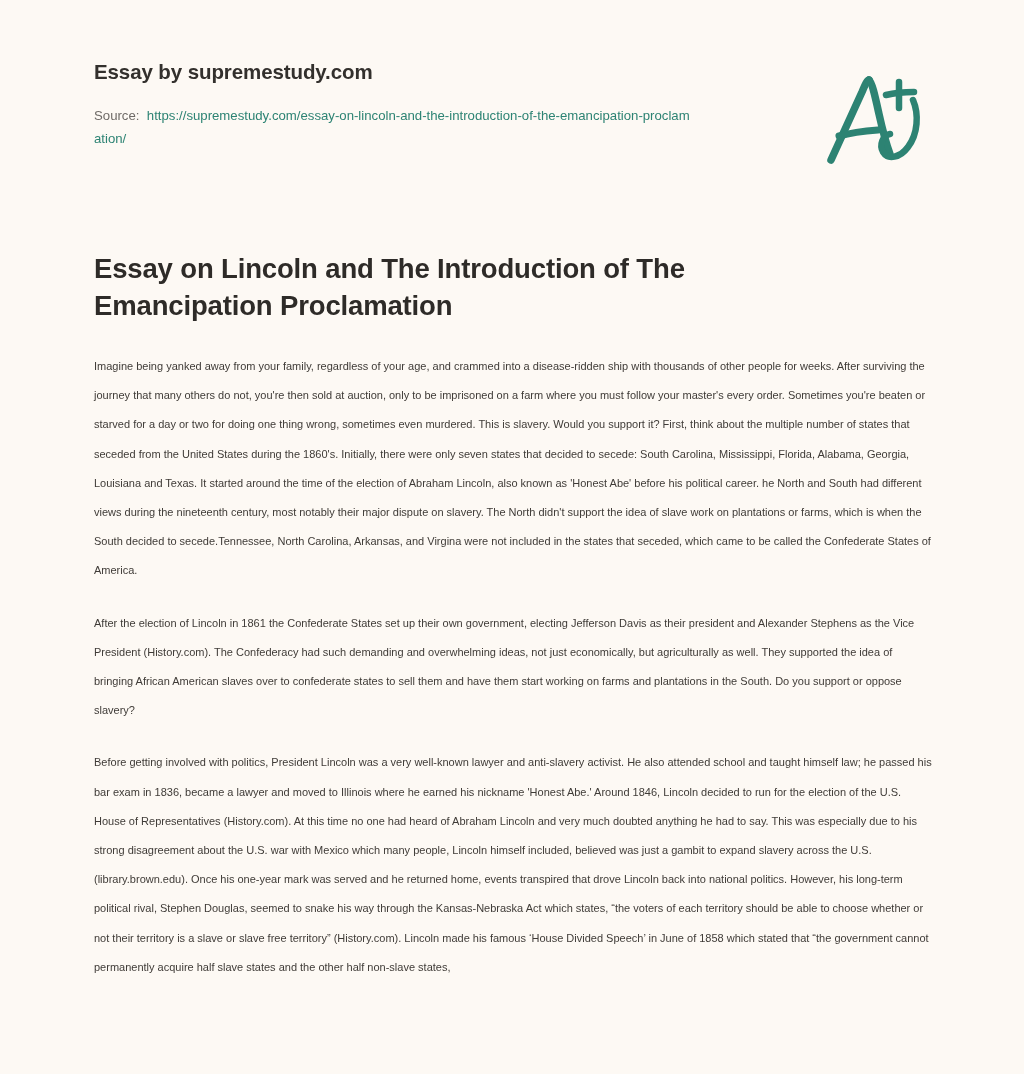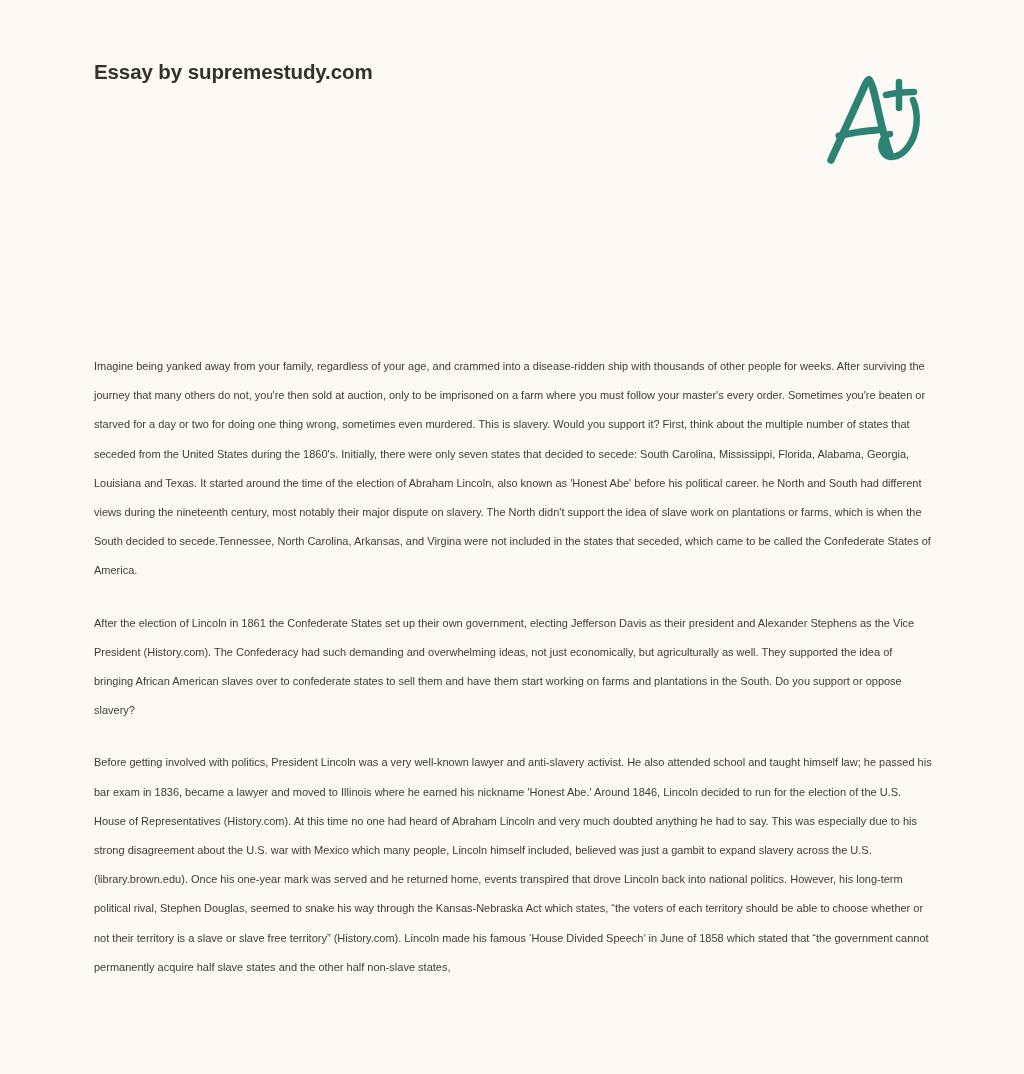--- a/index.html
+++ b/index.html
@@ -100,39 +100,44 @@
   }
   .body-copy p:last-child { margin-bottom: 0; }
 </style>
 </head>
 <body>
 
 <div class="page">
 
   <div class="header">
     <h2 class="byline">Essay by supremestudy.com</h2>
+    <div class="source-line">
+      <span class="source-label">Source:</span>
+      <span>&nbsp;</span><a class="source-url" href="#">https://supremestudy.com/essay-on-lincoln-and-the-introduction-of-the-emancipation-proclamation/</a>
+    </div>
   </div>
 
   <div class="logo">
     <svg viewBox="0 0 110 104" xmlns="http://www.w3.org/2000/svg" fill="none" stroke="#2d8373" stroke-linecap="round" stroke-linejoin="round">
 
       <path d="M11 92 C 20 72, 33 44, 42 24 C 45 17, 47 12, 49 12" stroke-width="7.5"></path>
 
       <path d="M49 12 C 52 14, 55 28, 59 46 C 63 64, 67 78, 70 86" stroke-width="7.5"></path>
 
       <path d="M19 68 C 30 65, 45 63, 58 62" stroke-width="7"></path>
 
       <path d="M79 14 C 79 22, 79 32, 79 40" stroke-width="6.5"></path>
 
       <path d="M66 27 C 74 25, 85 24, 94 24" stroke-width="6.5"></path>
 
       <path d="M93 32 C 99 46, 98 66, 88 79 C 80 90, 68 92, 63 84 C 59 77, 63 67, 70 66" stroke-width="6.5"></path>
     </svg>
   </div>
 
+  <h1 class="doc-title">Essay on Lincoln and The Introduction of The Emancipation Proclamation</h1>
 
   <div class="body-copy">
     <p>Imagine being yanked away from your family, regardless of your age, and crammed into a disease-ridden ship with thousands of other people for weeks. After surviving the journey that many others do not, you're then sold at auction, only to be imprisoned on a farm where you must follow your master's every order. Sometimes you're beaten or starved for a day or two for doing one thing wrong, sometimes even murdered. This is slavery. Would you support it? First, think about the multiple number of states that seceded from the United States during the 1860's. Initially, there were only seven states that decided to secede: South Carolina, Mississippi, Florida, Alabama, Georgia, Louisiana and Texas. It started around the time of the election of Abraham Lincoln, also known as 'Honest Abe' before his political career. he North and South had different views during the nineteenth century, most notably their major dispute on slavery. The North didn't support the idea of slave work on plantations or farms, which is when the South decided to secede.Tennessee, North Carolina, Arkansas, and Virgina were not included in the states that seceded, which came to be called the Confederate States of America.</p>
     <p>After the election of Lincoln in 1861 the Confederate States set up their own government, electing Jefferson Davis as their president and Alexander Stephens as the Vice President (History.com). The Confederacy had such demanding and overwhelming ideas, not just economically, but agriculturally as well. They supported the idea of bringing African American slaves over to confederate states to sell them and have them start working on farms and plantations in the South. Do you support or oppose slavery?</p>
     <p>Before getting involved with politics, President Lincoln was a very well-known lawyer and anti-slavery activist. He also attended school and taught himself law; he passed his bar exam in 1836, became a lawyer and moved to Illinois where he earned his nickname 'Honest Abe.' Around 1846, Lincoln decided to run for the election of the U.S. House of Representatives (History.com). At this time no one had heard of Abraham Lincoln and very much doubted anything he had to say. This was especially due to his strong disagreement about the U.S. war with Mexico which many people, Lincoln himself included, believed was just a gambit to expand slavery across the U.S. (library.brown.edu). Once his one-year mark was served and he returned home, events transpired that drove Lincoln back into national politics. However, his long-term political rival, Stephen Douglas, seemed to snake his way through the Kansas-Nebraska Act which states, “the voters of each territory should be able to choose whether or not their territory is a slave or slave free territory” (History.com). Lincoln made his famous ‘House Divided Speech’ in June of 1858 which stated that “the government cannot permanently acquire half slave states and the other half non-slave states,</p>
   </div>
 
 </div>
 
 </body></html>

